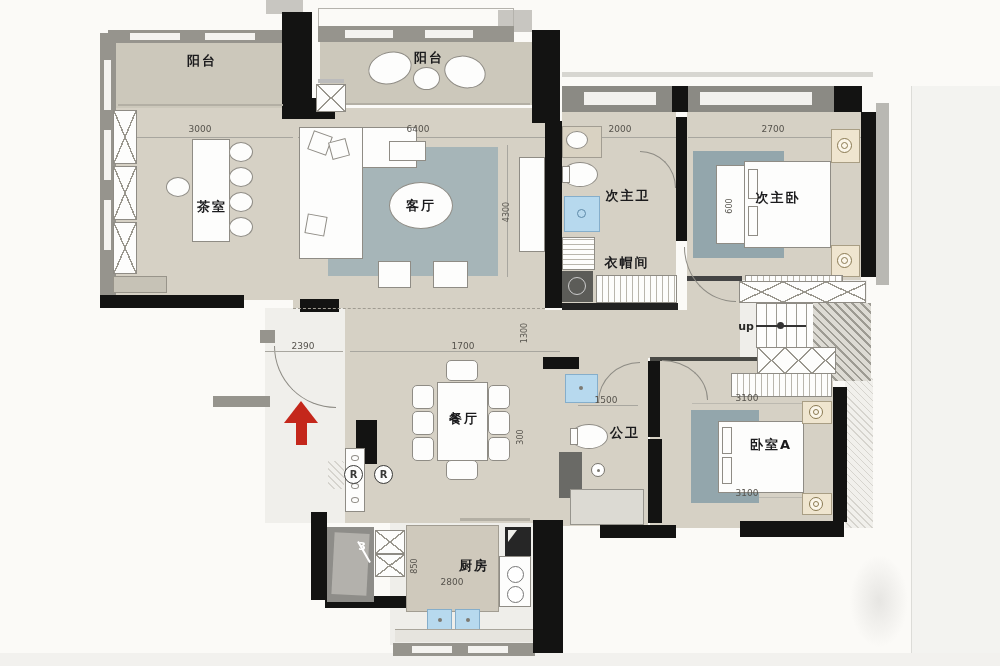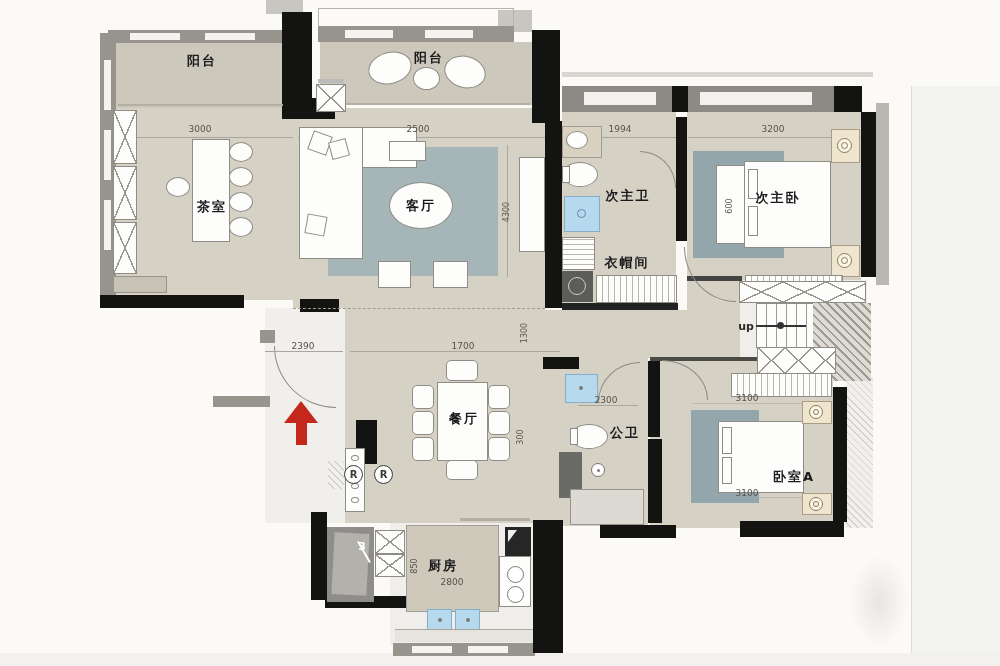--- a/index.html
+++ b/index.html
@@ -266,35 +266,35 @@
   <div class="abs" style="left:362px;top:546px;font-size:11px;font-weight:bold;color:#fff;transform:translate(-50%,-50%);">3</div>
 
   <div class="abs" style="left:284px;top:401px;width:0;height:0;border-left:17px solid transparent;border-right:17px solid transparent;border-bottom:22px solid #c4271b;"></div>
   <div class="abs" style="left:296px;top:423px;width:11px;height:22px;background:#c4271b;"></div>
 
   <div class="abs rlabel" style="left:202px;top:60px;">阳台</div>
   <div class="abs rlabel" style="left:429px;top:57px;">阳台</div>
   <div class="abs rlabel" style="left:212px;top:206px;">茶室</div>
   <div class="abs rlabel" style="left:421px;top:205px;">客厅</div>
   <div class="abs rlabel" style="left:464px;top:418px;">餐厅</div>
-  <div class="abs rlabel" style="left:443px;top:565px;">厨房</div>
+  <div class="abs rlabel" style="left:474px;top:565px;">厨房</div>
   <div class="abs rlabel" style="left:628px;top:195px;">次主卫</div>
   <div class="abs rlabel" style="left:627px;top:262px;">衣帽间</div>
   <div class="abs rlabel" style="left:778px;top:197px;">次主卧</div>
   <div class="abs rlabel" style="left:625px;top:432px;">公卫</div>
-  <div class="abs rlabel" style="left:771px;top:476px;margin-left:23px;">卧室A</div>
+  <div class="abs rlabel" style="left:771px;top:444px;">卧室A</div>
   <div class="abs" style="left:746px;top:326px;font-size:11px;font-weight:bold;color:#2b2b29;transform:translate(-50%,-50%);">up</div>
 
   <div class="abs dim" style="left:200px;top:129px;">3000</div>
-  <div class="abs dim" style="left:418px;top:129px;">2500</div>
-  <div class="abs dim" style="left:620px;top:129px;">1994</div>
-  <div class="abs dim" style="left:773px;top:129px;">3200</div>
+  <div class="abs dim" style="left:418px;top:129px;">6400</div>
+  <div class="abs dim" style="left:620px;top:129px;">2000</div>
+  <div class="abs dim" style="left:773px;top:129px;">2700</div>
   <div class="abs dim" style="left:303px;top:346px;">2390</div>
   <div class="abs dim" style="left:463px;top:346px;">1700</div>
-  <div class="abs dim" style="left:606px;top:400px;">2300</div>
+  <div class="abs dim" style="left:606px;top:400px;">1500</div>
   <div class="abs dim" style="left:747px;top:398px;">3100</div>
   <div class="abs dim" style="left:747px;top:493px;">3100</div>
   <div class="abs dim" style="left:452px;top:582px;">2800</div>
   <div class="abs dimv" style="left:507px;top:212px;">4300</div>
   <div class="abs dimv" style="left:525px;top:333px;">1300</div>
   <div class="abs dimv" style="left:521px;top:437px;">300</div>
   <div class="abs dimv" style="left:415px;top:566px;">850</div>
   <div class="abs dimv" style="left:730px;top:206px;">600</div>
 
 </div>

